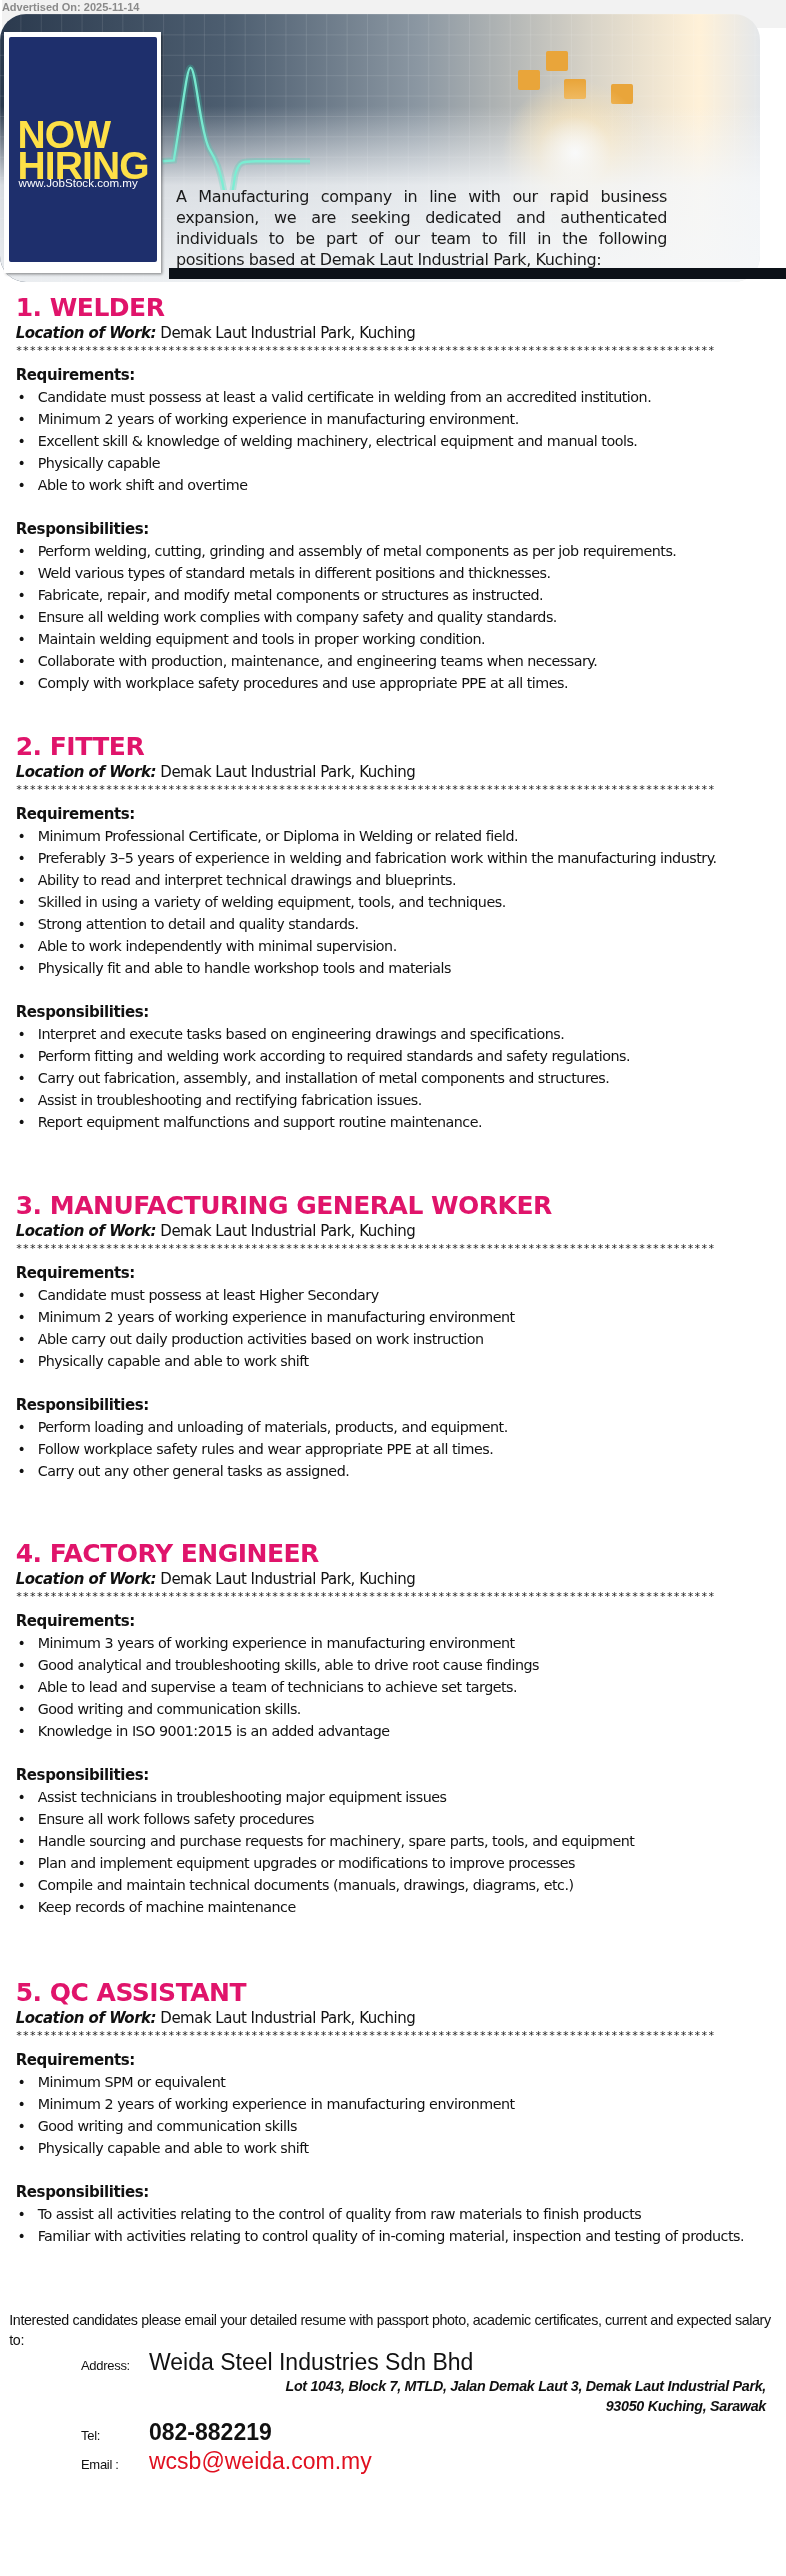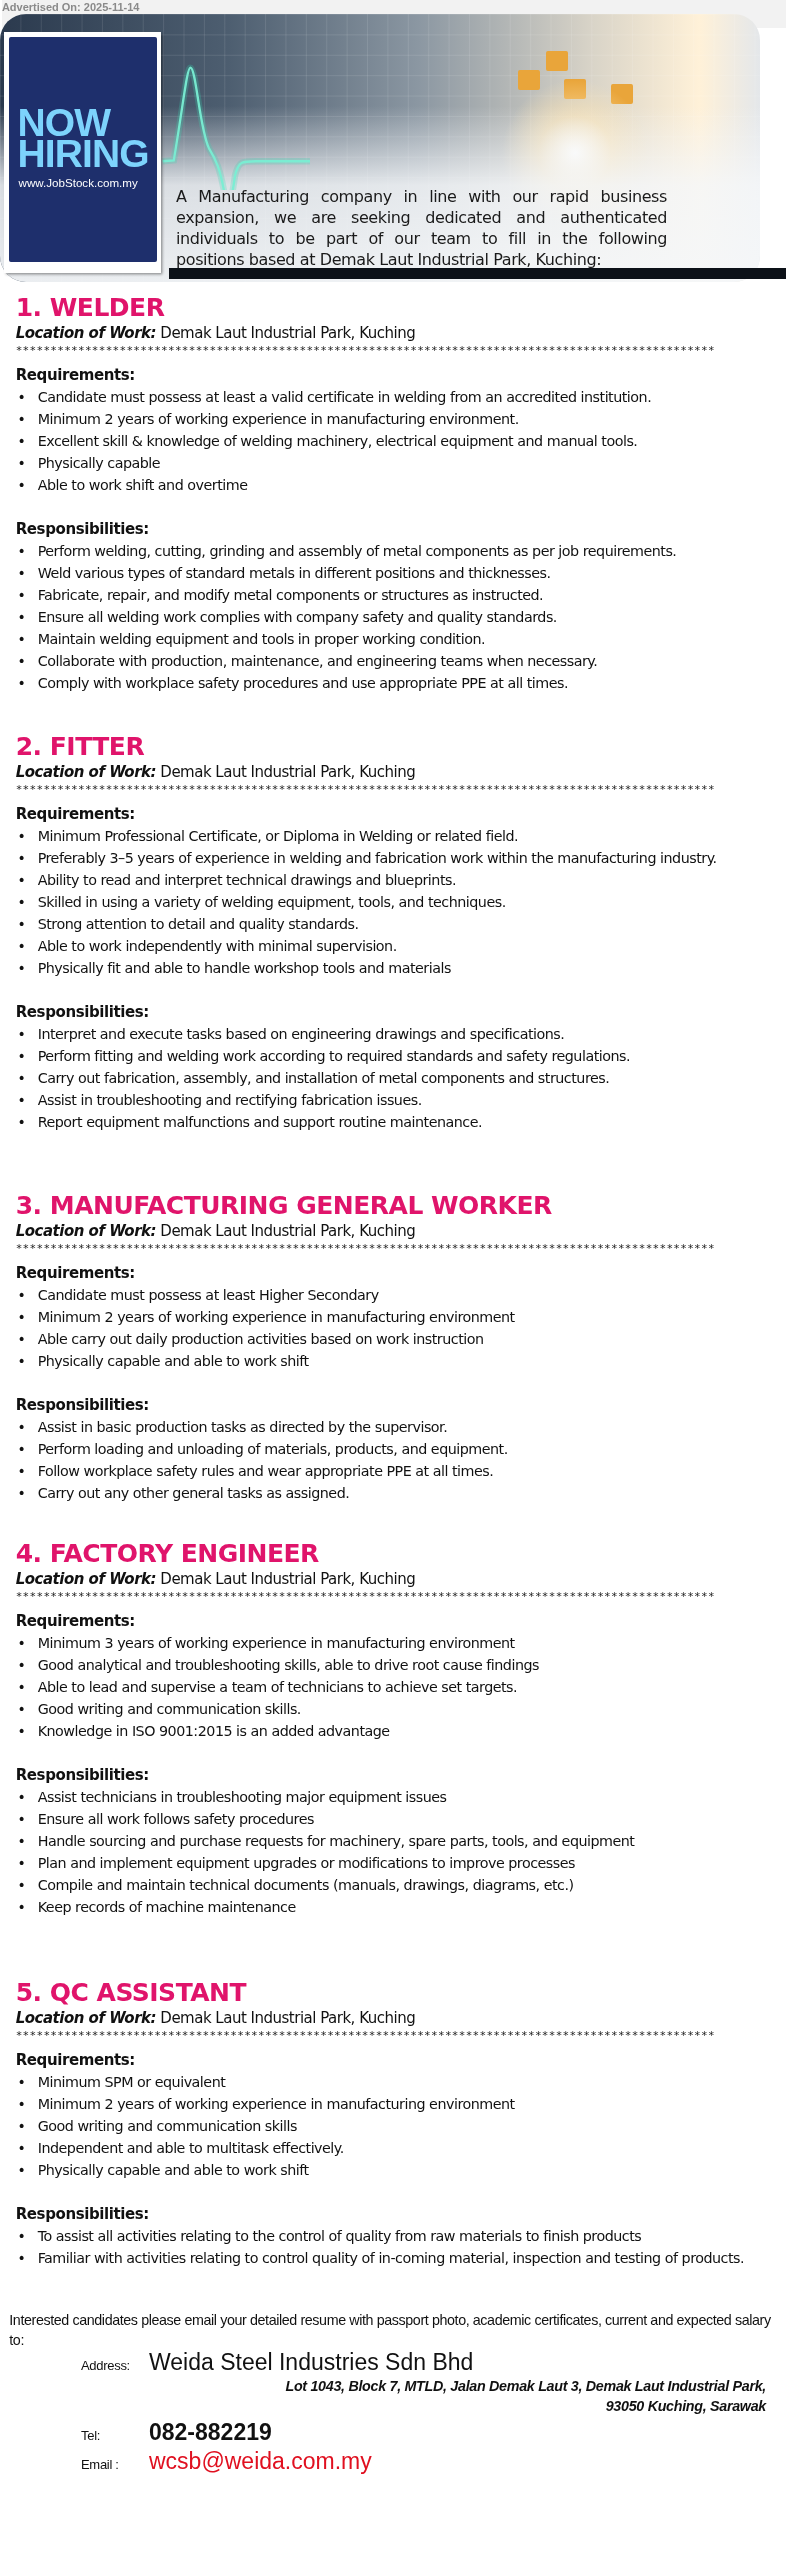--- a/index.html
+++ b/index.html
@@ -16,21 +16,21 @@
     .banner .glow { position: absolute; right: 111px; top: 65px; width: 148px; height: 148px; border-radius: 50%;
       background: radial-gradient(circle, rgba(255,255,255,0.95) 0%, rgba(255,230,180,0.6) 35%, rgba(255,200,120,0) 70%); }
     .banner .fade { position: absolute; left: 0; right: 0; bottom: 0; height: 176px;
       background: linear-gradient(180deg, rgba(255,255,255,0) 0%, rgba(245,247,249,0.85) 45%, rgba(245,247,249,0.95) 100%); }
     .banner .machines { position: absolute; left: 518px; top: 37px; width: 185px; height: 56px; }
     .banner .machines span { position: absolute; width: 22px; height: 20.4px; background: #e9a53a; border-radius: 1.9px; }
     .pulse { position: absolute; left: 157px; top: 37px; }
     .hiring-box { position: absolute; left: 3.7px; top: 32px; width: 157px; height: 241px; background: #ffffff;
                   box-shadow: 1.9px 1.9px 2.8px rgba(0,0,0,0.45); }
     .hiring-inner { position: absolute; left: 5.6px; top: 4.6px; width: 148px; height: 225px; background: #1e2f6c; border-radius: 1.9px; }
-    .hiring-now { position: absolute; left: 8.3px; top: 70px; color: #7dd3fc; font-weight: bold; font-size: 39px; line-height: 31px; letter-spacing: -0.9px; font-family: "Liberation Sans", sans-serif; }
+    .hiring-now { position: absolute; left: 8.3px; top: 82px; color: #fde047; font-weight: bold; font-size: 39px; line-height: 31px; letter-spacing: -0.9px; font-family: "Liberation Sans", sans-serif; }
     .hiring-site { position: absolute; left: 9.3px; top: 139px; color: #fff; font-size: 11.6px; }
     .intro { position: absolute; left: 176px; top: 172px; width: 491px; font-size: 16px; line-height: 21px;
              text-align: justify; color: #1a1a1a; font-family: "DejaVu Sans", sans-serif; letter-spacing: -0.4px; }
     .black-bar { position: absolute; left: 169px; top: 268px; width: 617px; height: 11px; background: #0c1118; }
 
     .section { position: absolute; left: 15.7px; width: 759px; font-family: "DejaVu Sans", sans-serif; }
     .job-title { color: #e0146b; font-size: 25px; font-weight: bold; line-height: 31px; margin: 0; letter-spacing: -0.5px; }
     .loc { font-size: 15px; line-height: 20.4px; letter-spacing: -0.5px; }
     .loc .lbl { font-style: italic; font-weight: bold; }
     .stars { font-size: 11px; letter-spacing: 0.3px; line-height: 15px; color: #222; white-space: nowrap; overflow: hidden; width: 757px; font-family: "DejaVu Sans Mono", monospace; }
@@ -139,21 +139,20 @@
   <div class="sub">Requirements:</div>
   <ul>
     <li>Candidate must possess at least Higher Secondary</li>
     <li>Minimum 2 years of working experience in manufacturing  environment</li>
     <li>Able carry out daily production activities based on work instruction</li>
     <li>Physically capable and able to work shift</li>
   </ul>
   <div class="gap"></div>
   <div class="sub" style="margin-top:0">Responsibilities:</div>
   <ul>
-    <li>Assist in basic production tasks as directed by the supervisor.</li>
     <li>Perform loading and unloading of materials, products, and equipment.</li>
     <li>Follow workplace safety rules and wear appropriate PPE at all times.</li>
     <li>Carry out any other general tasks as assigned.</li>
   </ul>
 </div>
 
 <div class="section" style="top:1538px">
   <h2 class="job-title">4. FACTORY ENGINEER</h2>
   <div class="loc"><span class="lbl">Location of Work:</span> <span>Demak Laut Industrial Park, Kuching</span></div>
   <div class="stars">*****************************************************************************************************</div>
@@ -179,21 +178,20 @@
 
 <div class="section" style="top:1977px">
   <h2 class="job-title">5. QC ASSISTANT</h2>
   <div class="loc"><span class="lbl">Location of Work:</span> <span>Demak Laut Industrial Park, Kuching</span></div>
   <div class="stars">*****************************************************************************************************</div>
   <div class="sub">Requirements:</div>
   <ul>
     <li>Minimum SPM or equivalent</li>
     <li>Minimum 2 years of working experience in manufacturing  environment</li>
     <li>Good writing and communication skills</li>
-    <li>Independent and able to multitask effectively.</li>
     <li>Physically capable and able to work shift</li>
   </ul>
   <div class="gap"></div>
   <div class="sub" style="margin-top:0">Responsibilities:</div>
   <ul>
     <li>To assist all activities relating to the control of quality from raw materials to finish products</li>
     <li>Familiar with activities relating to control quality of in-coming material, inspection and testing of products.</li>
   </ul>
 </div>
 

